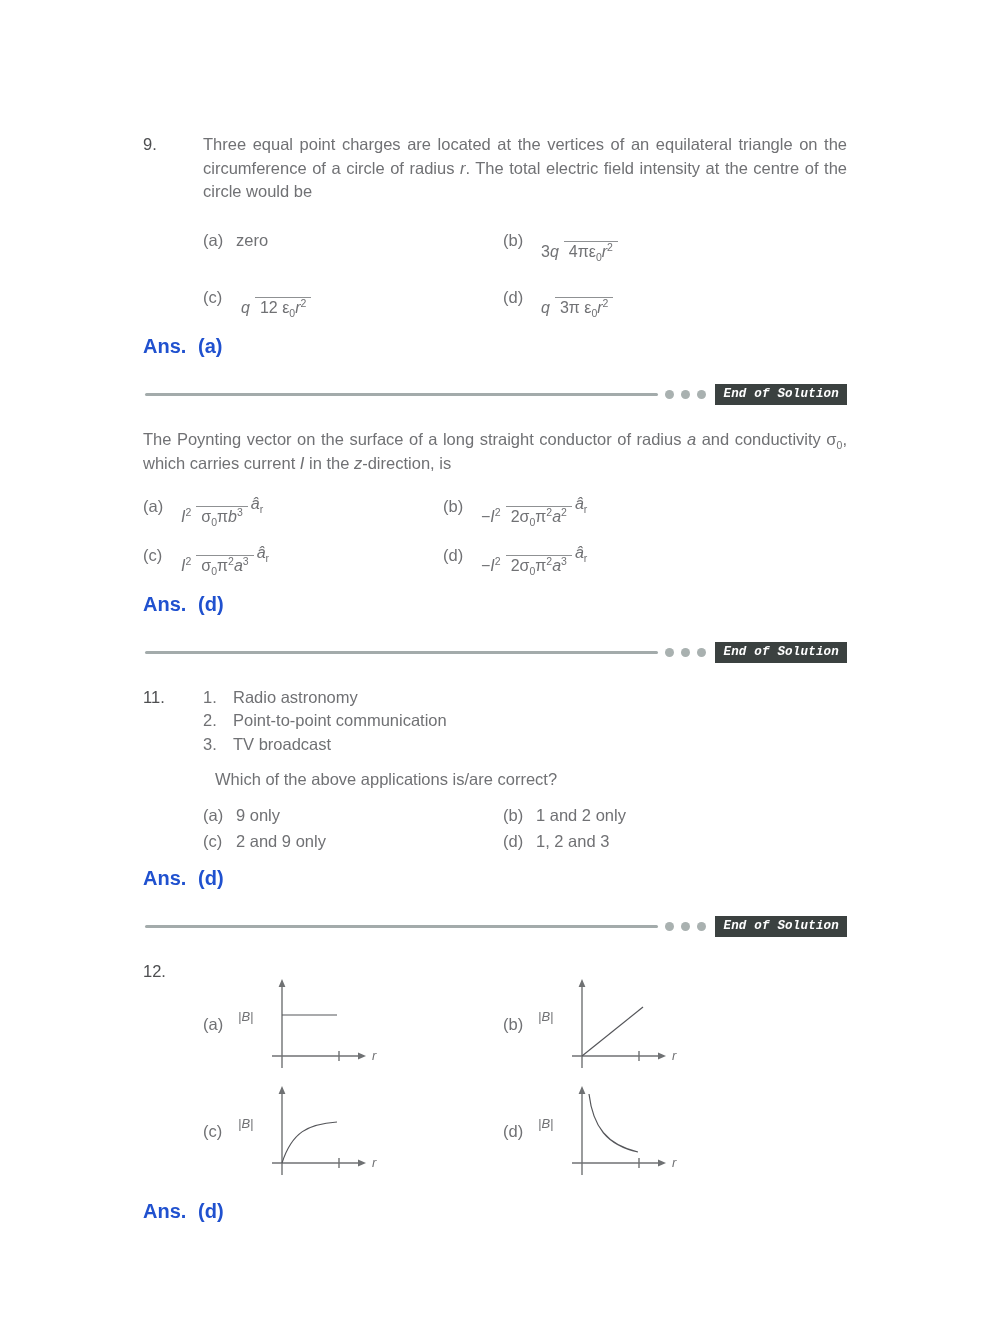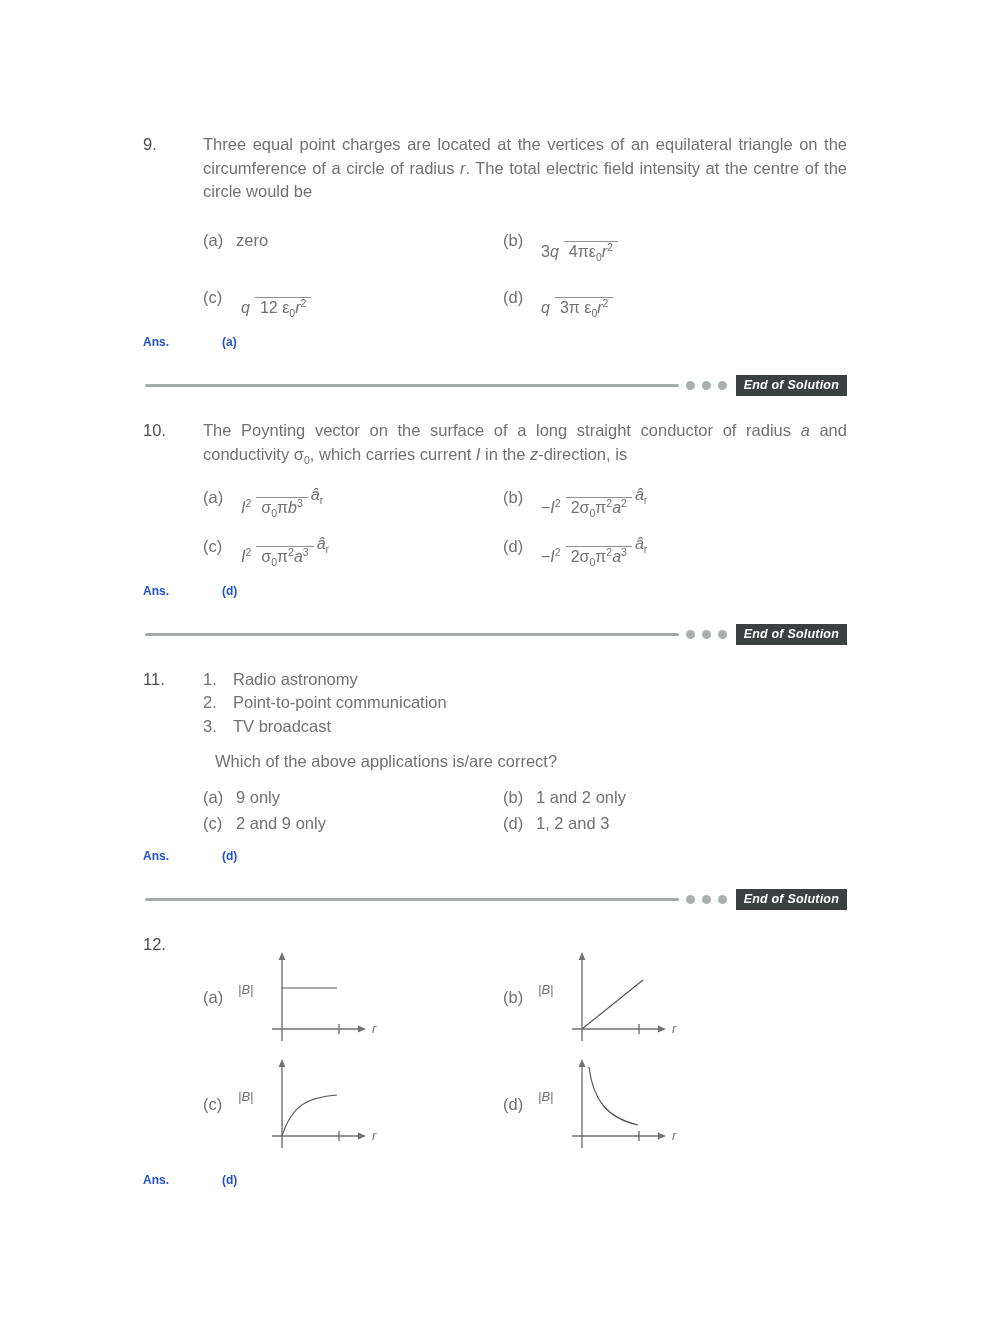--- a/index.html
+++ b/index.html
@@ -37,28 +37,28 @@
   .frac{display:inline-block;text-align:center;line-height:1.3;font-size:16px;margin-top:22px;}
   .frac .num{padding:0 5px 1px;}
   .frac .den{border-top:1px solid var(--frac-bar);padding:1px 5px 0;}
   .fsuffix{margin-left:3px;position:relative;top:-3px;font-size:16px;}
   
   .sublist{margin-top:0;}
   .litem{display:flex;}
   .linum{width:30px;flex:none;}
   .subtext{margin:12px;}
   
-  .ansrow{display:flex;margin-top:16px;font-size:12px;font-weight:bold;color:var(--answer-blue);gap:24px;}
+  .ansrow{display:flex;margin-top:16px;font-size:20px;font-weight:bold;color:var(--answer-blue);}
   .anslabel{width:55px;flex:none;}
   
   .eos{display:flex;align-items:center;margin:26px 0 23px 2px;}
   .eosline{flex:1;height:3px;background:var(--rule-gray);border-radius:2px;}
   .eosdot{width:9px;height:9px;border-radius:50%;background:var(--dot-gray);margin-left:7px;flex:none;}
   .eosbadge{margin-left:9px;background:var(--badge-bg);color:var(--badge-text);
-    font-style:italic;font-weight:bold;font-size:12.5px;padding:3px 8px 4px;flex:none;letter-spacing:.2px;}
+    font-style:italic;font-weight:bold;font-size:12.5px;padding:3px 8px 4px;flex:none;letter-spacing:.2px;font-family:Liberation Mono, monospace;}
   
   .graphs{display:grid;grid-template-columns:300px 1fr;margin-top:18px;row-gap:12px;}
   .gcell{display:flex;align-items:center;}
   .graph{display:block;}
   .gaxis{stroke:var(--axis-gray);stroke-width:1.4;}
   .gfill{fill:var(--axis-gray);}
   .gcurve{stroke:var(--curve-gray);stroke-width:1.2;fill:none;}
   .gy{font-size:13px;fill:var(--body-text);font-style:italic;}
   .gx{font-size:13px;fill:var(--body-text);font-style:italic;}
 </style>
@@ -97,21 +97,20 @@
   </div>
   <div class="eos">
     <div class="eosline"></div>
     <div class="eosdot"></div>
     <div class="eosdot"></div>
     <div class="eosdot"></div>
     <div class="eosbadge">End of Solution</div>
   </div>
 
   <div class="q">
-    <div class="qnum">10.</div>
     <div class="qbody">
       <p class="qtext">The Poynting vector on the surface of a long straight conductor of radius <i>a</i> and conductivity σ<sub>0</sub>, which carries current <i>I</i> in the <i>z</i>-direction, is</p>
       <div class="opts" style="margin-top:10px;row-gap:6px;">
         <div class="opt">
           <span class="optlabel">(a)</span>
           <span class="frac"><span class="num"><i>I</i><sup>2</sup></span><span class="den">σ<sub>0</sub>π<i>b</i><sup>3</sup></span></span>
           <span class="fsuffix"><i>â</i><sub>r</sub></span>
         </div>
         <div class="opt">
           <span class="optlabel">(b)</span>

